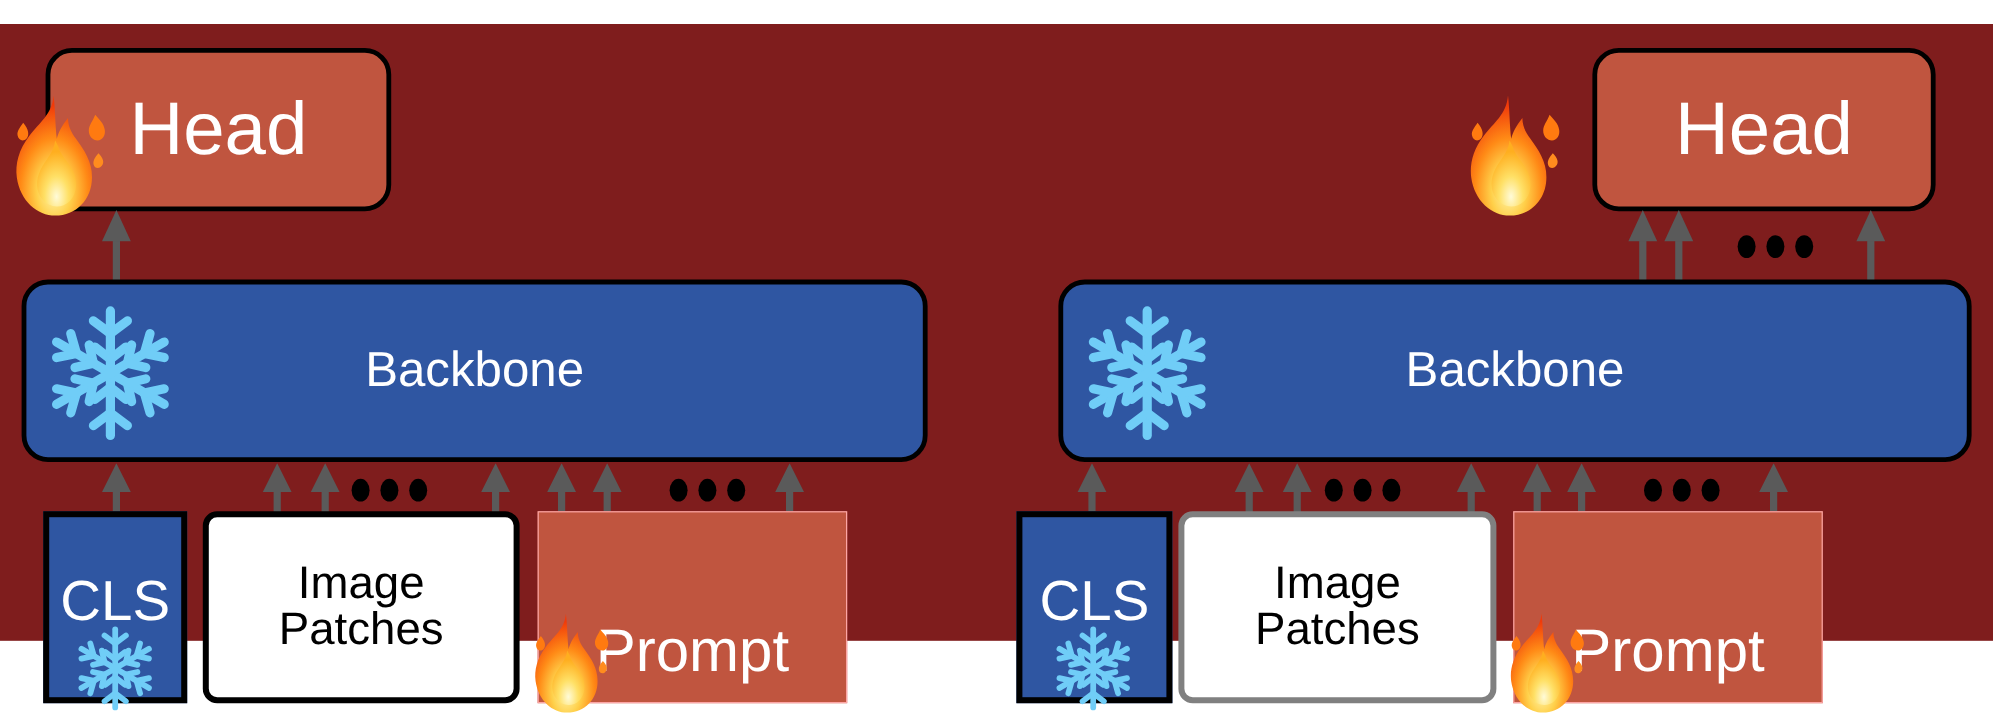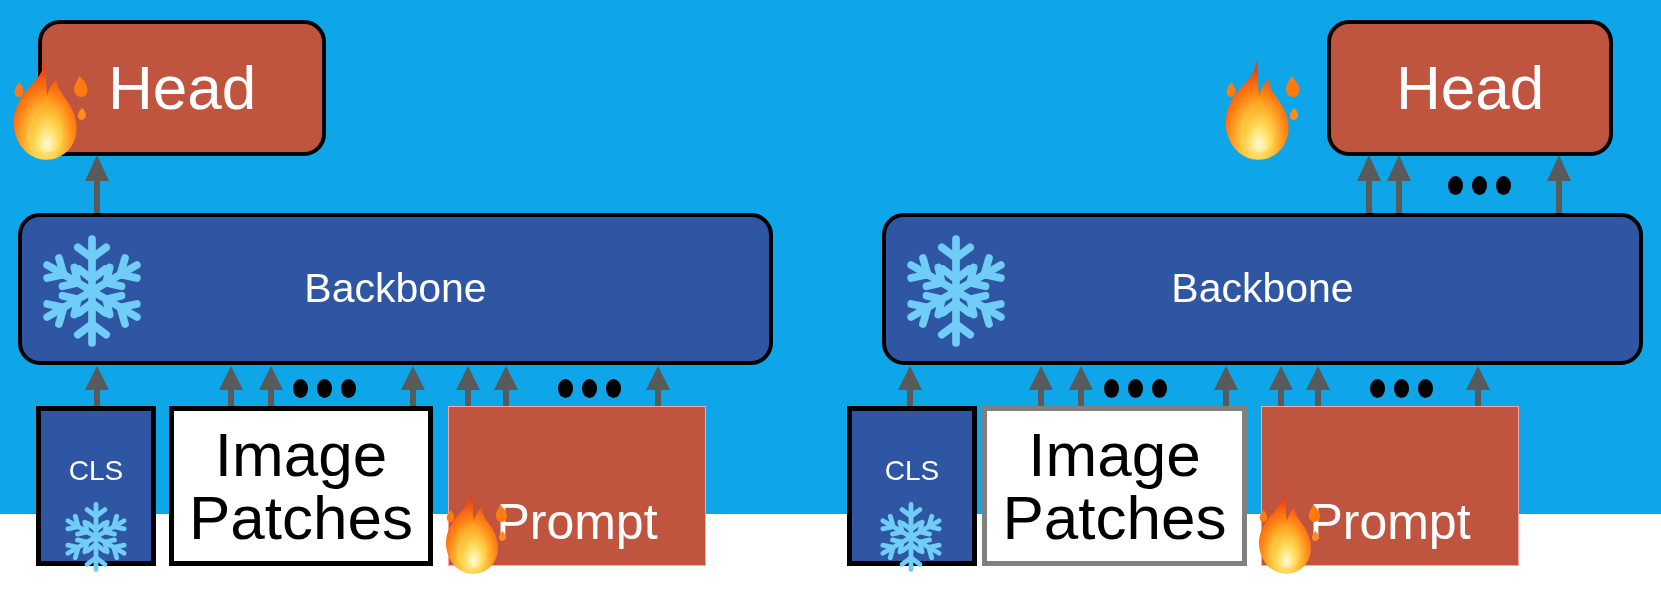--- a/index.html
+++ b/index.html
@@ -10,21 +10,22 @@
   body {
     width: 1661px;
     height: 607px;
     font-family: "Liberation Sans", sans-serif;
     overflow: hidden;
   }
   #stage {
     position: relative;
     width: 1661px;
     height: 514px;
-    background: #0ea5e9;
+    background: #7f1d1d;
+    margin-top: 20px;
   }
 
   
   .node {
     position: absolute;
     box-sizing: border-box;
     display: flex;
     align-items: center;
     justify-content: center;
     color: #ffffff;
@@ -44,31 +45,31 @@
     background: #2f56a2;
     border: 4px solid #000000;
     border-radius: 22px;
     font-size: 41px;
   }
 
   .cls-box {
     background: #2f56a2;
     border: 5px solid #000000;
     border-radius: 0;
-    font-size: 28px;
+    font-size: 47px;
     align-items: flex-start;
     padding-top: 46px;
   }
 
   .patches-box {
     background: #ffffff;
     border: 5px solid #000000;
-    border-radius: 0;
+    border-radius: 12px;
     color: #000000;
-    font-size: 62px;
+    font-size: 38px;
   }
   .patches-box.gray-border { border-color: #808080; }
 
   .prompt-box {
     background: #c0553f;
     border: 1px solid #fca5a5;
     border-radius: 0;
     font-size: 50px;
     align-items: center;
     padding-top: 72px;

